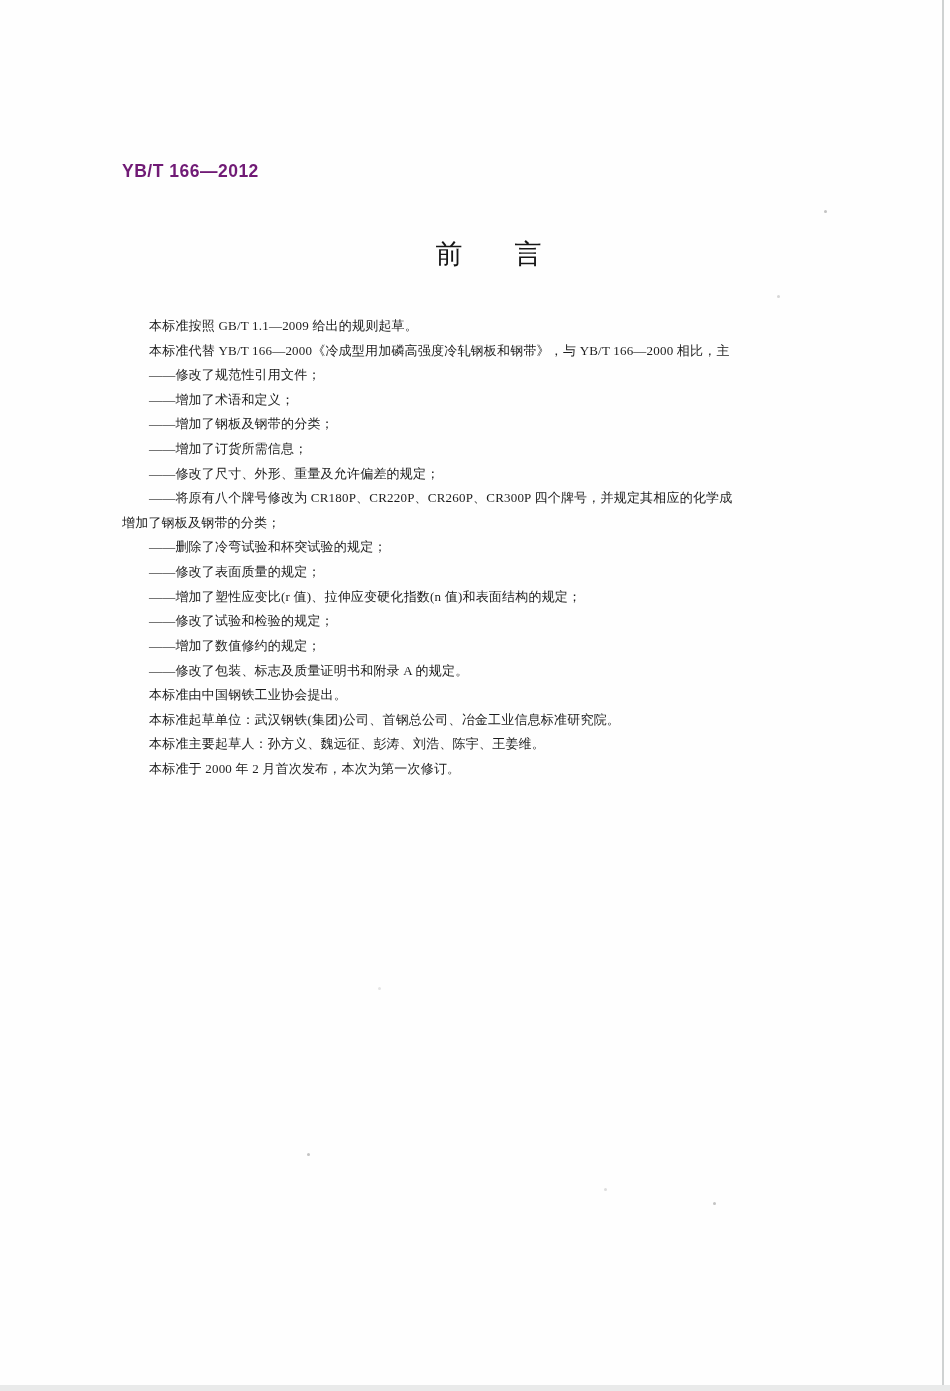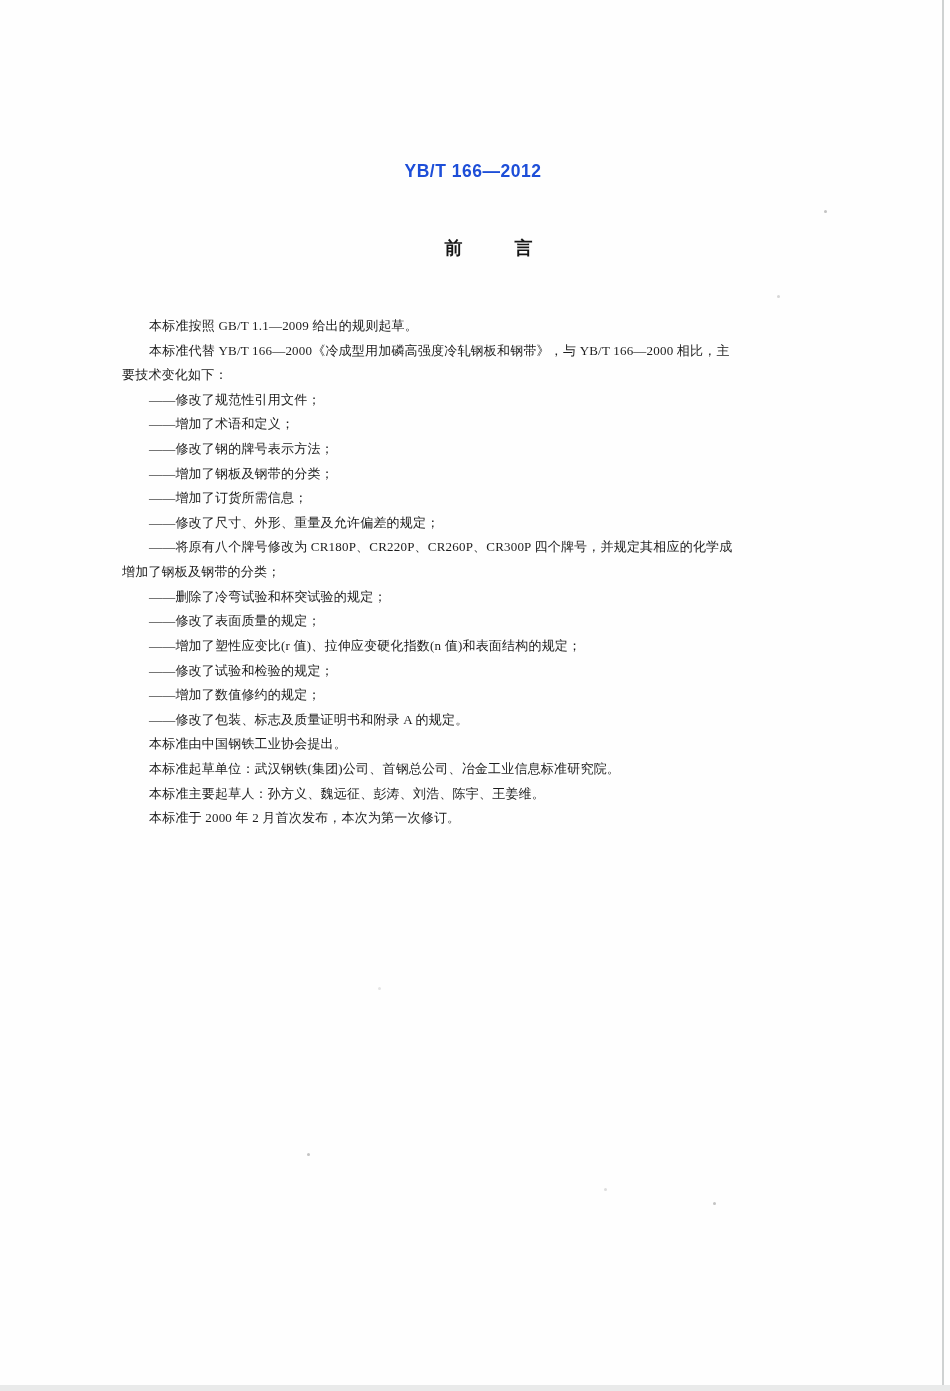--- a/index.html
+++ b/index.html
@@ -15,36 +15,36 @@
     overflow: hidden;
     font-family: "Liberation Serif", "DejaVu Serif", serif;
     color: #1c1c1c;
   }
   
   .doc-number {
     position: absolute;
     top: 161px;
     left: 122px;
     width: 702px;
-    text-align: center;
+    text-align: left;
     font-family: "Liberation Sans", "DejaVu Sans", sans-serif;
     font-weight: 700;
     font-size: 17.5px;
     letter-spacing: 0.5px;
-    color: #1d4ed8;
+    color: #701a75;
   }
   
   .doc-title {
     position: absolute;
     top: 236px;
     left: 122px;
     width: 733px;
     text-align: center;
-    font-weight: 700;
-    font-size: 18px;
+    font-weight: 400;
+    font-size: 27px;
     letter-spacing: 52px;
     padding-left: 52px;
     box-sizing: border-box;
     color: #161616;
     white-space: nowrap;
   }
   
   .body-lines {
     position: absolute;
     top: 314px;
@@ -92,24 +92,22 @@
 
 <div class="page">
 
   <div class="doc-number">YB/T 166—2012</div>
 
   <div class="doc-title">前言</div>
 
   <div class="body-lines">
       <div class="line indent">本标准按照 GB/T 1.1—2009 给出的规则起草。</div>
       <div class="line indent">本标准代替 YB/T 166—2000《冷成型用加磷高强度冷轧钢板和钢带》，与 YB/T 166—2000 相比，主</div>
-      <div class="line">要技术变化如下：</div>
       <div class="line indent">——修改了规范性引用文件；</div>
       <div class="line indent">——增加了术语和定义；</div>
-      <div class="line indent">——修改了钢的牌号表示方法；</div>
       <div class="line indent">——增加了钢板及钢带的分类；</div>
       <div class="line indent">——增加了订货所需信息；</div>
       <div class="line indent">——修改了尺寸、外形、重量及允许偏差的规定；</div>
       <div class="line indent">——将原有八个牌号修改为 CR180P、CR220P、CR260P、CR300P 四个牌号，并规定其相应的化学成</div>
       <div class="line">增加了钢板及钢带的分类；</div>
       <div class="line indent">——删除了冷弯试验和杯突试验的规定；</div>
       <div class="line indent">——修改了表面质量的规定；</div>
       <div class="line indent">——增加了塑性应变比(r 值)、拉伸应变硬化指数(n 值)和表面结构的规定；</div>
       <div class="line indent">——修改了试验和检验的规定；</div>
       <div class="line indent">——增加了数值修约的规定；</div>

